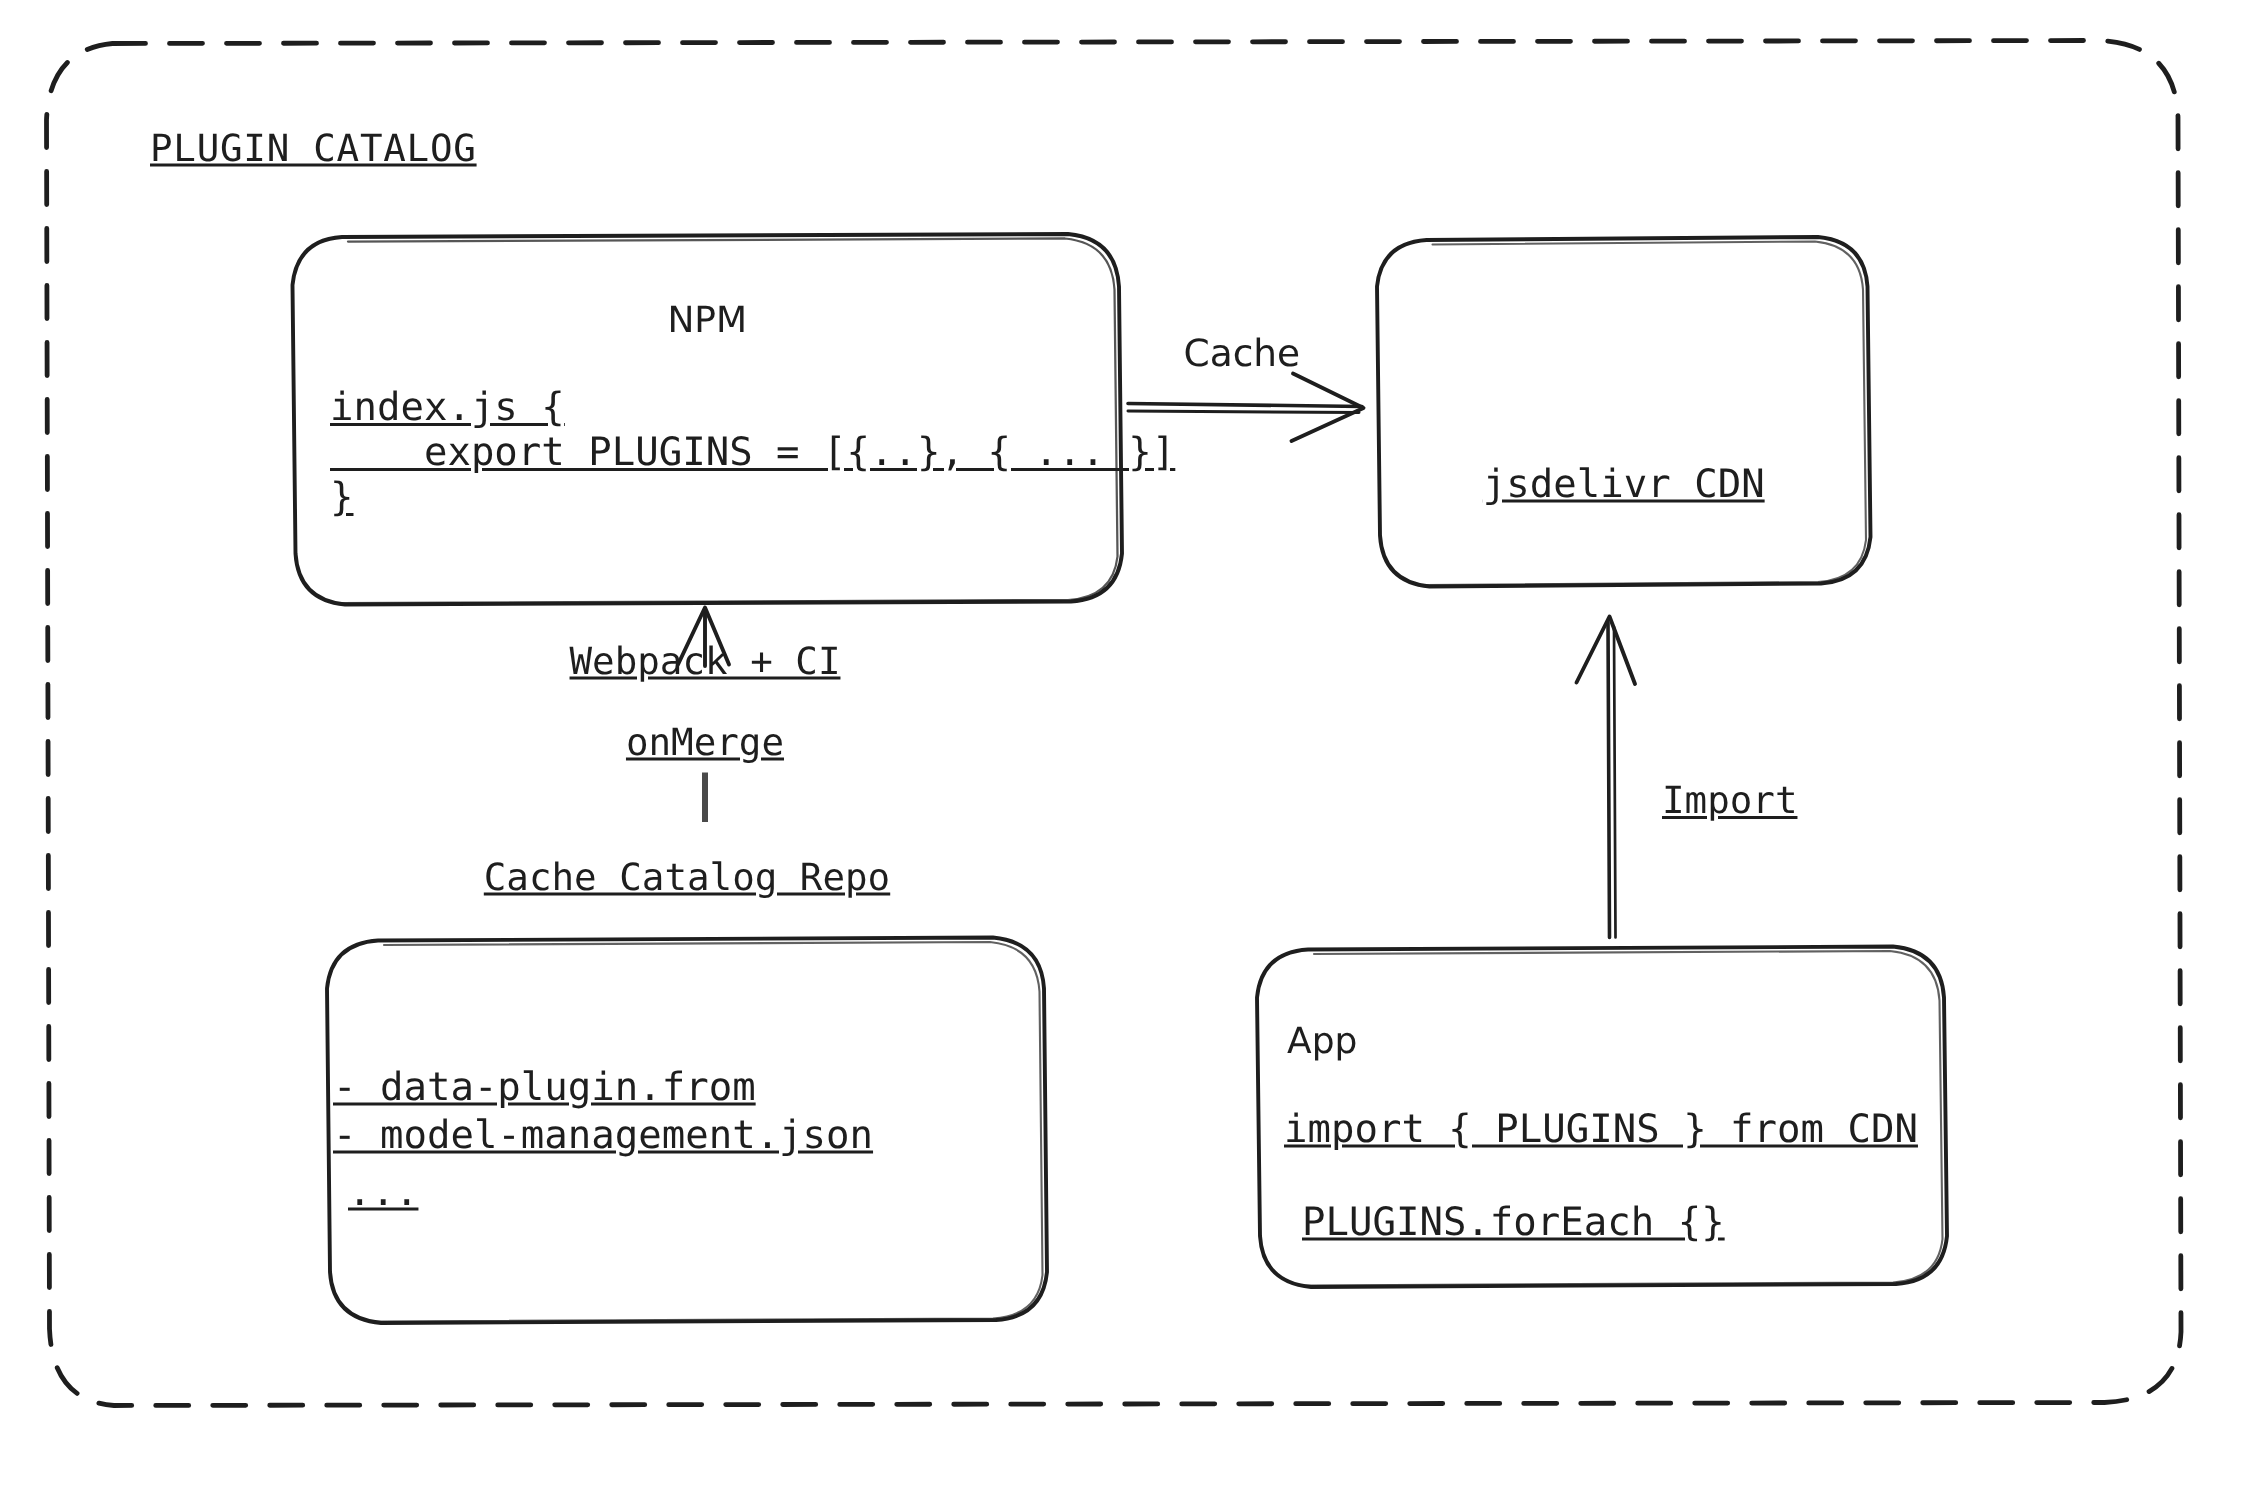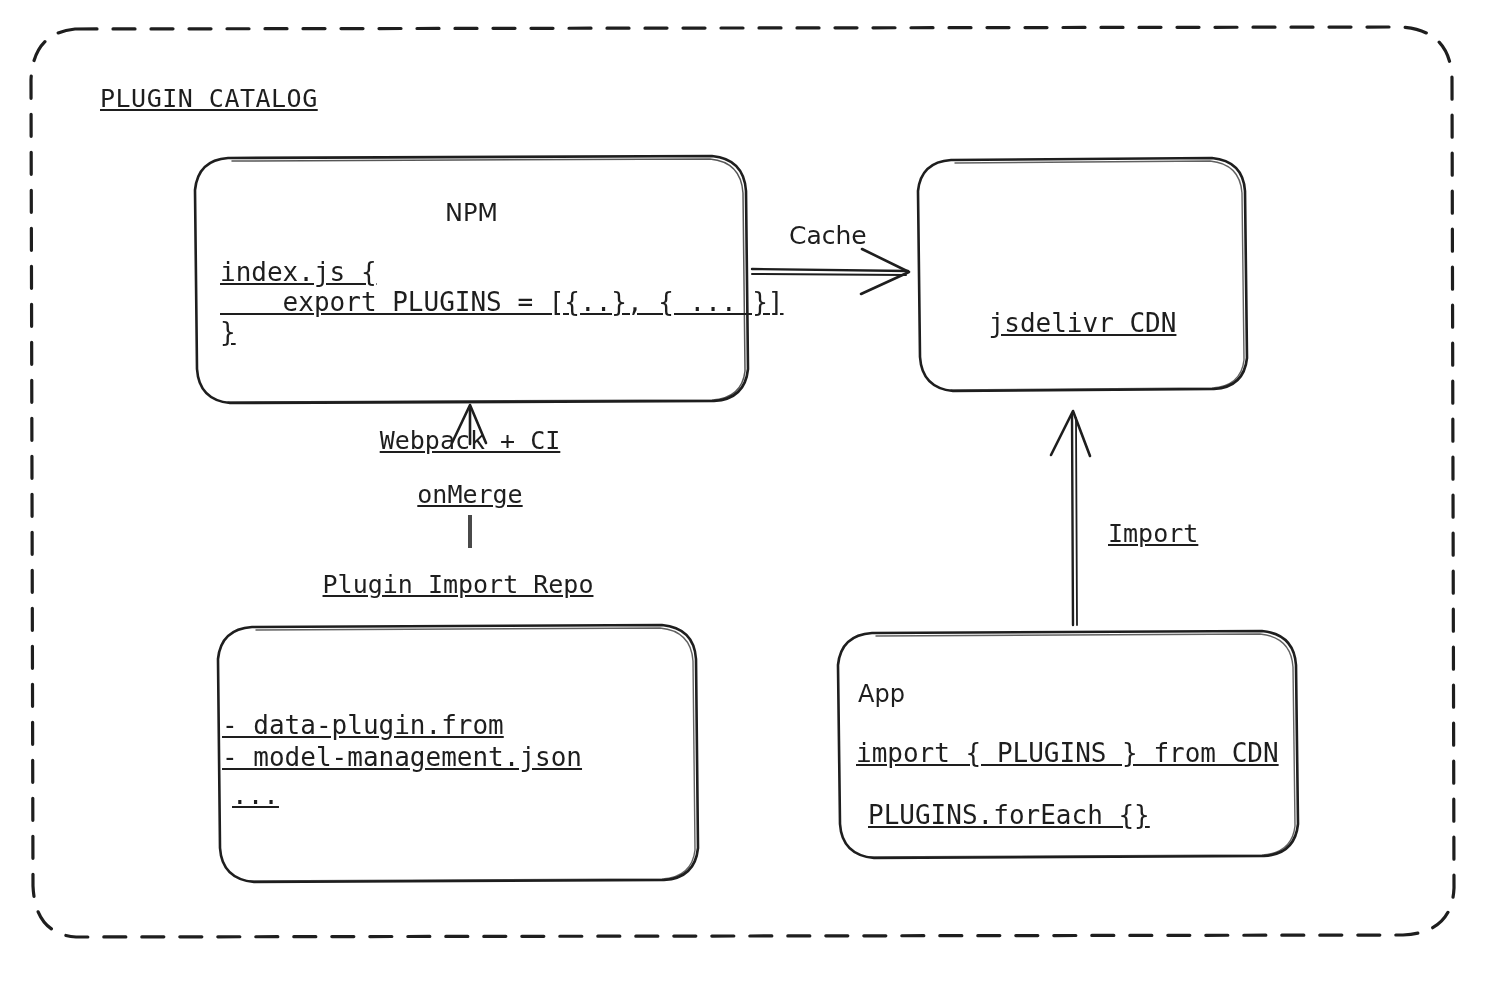--- a/index.html
+++ b/index.html
@@ -115,21 +115,21 @@
 <div class="txt mono code" style="left:220px; top:285px;">    export PLUGINS = [{..}, { ... }]</div>
 <div class="txt mono code" style="left:220px; top:315px;">}</div>
 
 <div class="txt mono code center" style="left:918px; top:261px; width:329px;margin-top:45px;">jsdelivr CDN</div>
 
 <div class="txt sans edge-label-sans" style="left:789px; top:197px;">Cache</div>
 
 <div class="txt mono edge-label-mono" style="left:320px; top:424px; width:300px;">Webpack + CI</div>
 <div class="txt mono edge-label-mono" style="left:320px; top:478px; width:300px;">onMerge</div>
 
-<div class="txt mono caption-mono center" style="left:218px; top:568px; width:480px;">Plugin Import Repo</div>
+<div class="txt mono caption-mono center" style="left:218px; top:568px; width:480px;">Cache Catalog Repo</div>
 
 <div class="txt mono code" style="left:222px; top:708px;">- data-plugin.from</div>
 <div class="txt mono code" style="left:222px; top:740px;text-align:center;">- model-management.json</div>
 <div class="txt mono code" style="left:232px; top:778px;">...</div>
 
 <div class="txt sans box-title-sans" style="left:858px; top:678px;">App</div>
 <div class="txt mono code" style="left:856px; top:736px;text-align:center;">import { PLUGINS } from CDN</div>
 <div class="txt mono code" style="left:856px; top:798px;margin-left:12px;">PLUGINS.forEach {}</div>
 
 <div class="txt mono edge-label-mono" style="left:1108px; top:517px;">Import</div>

